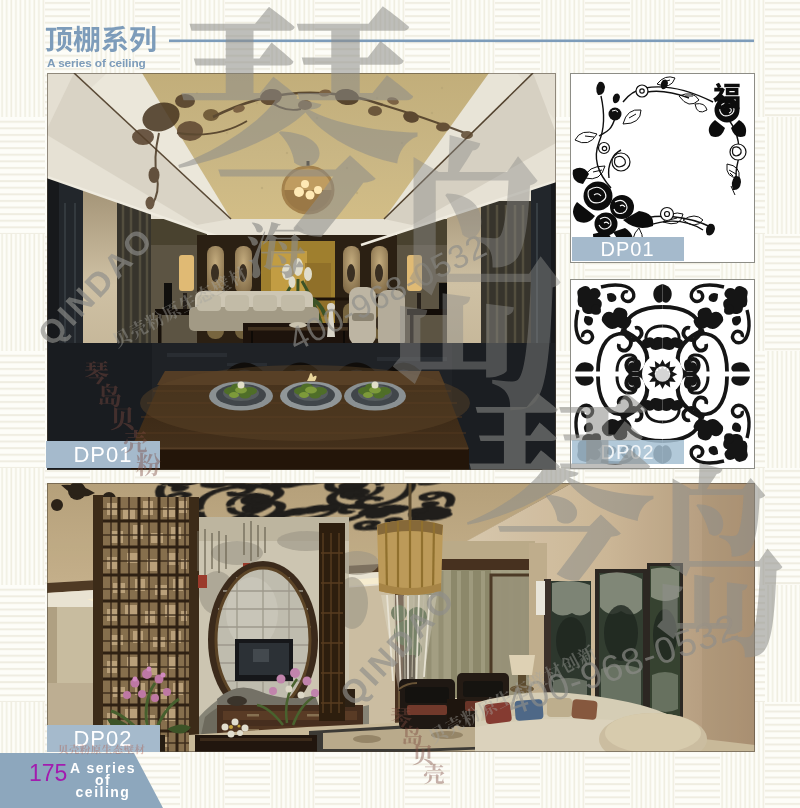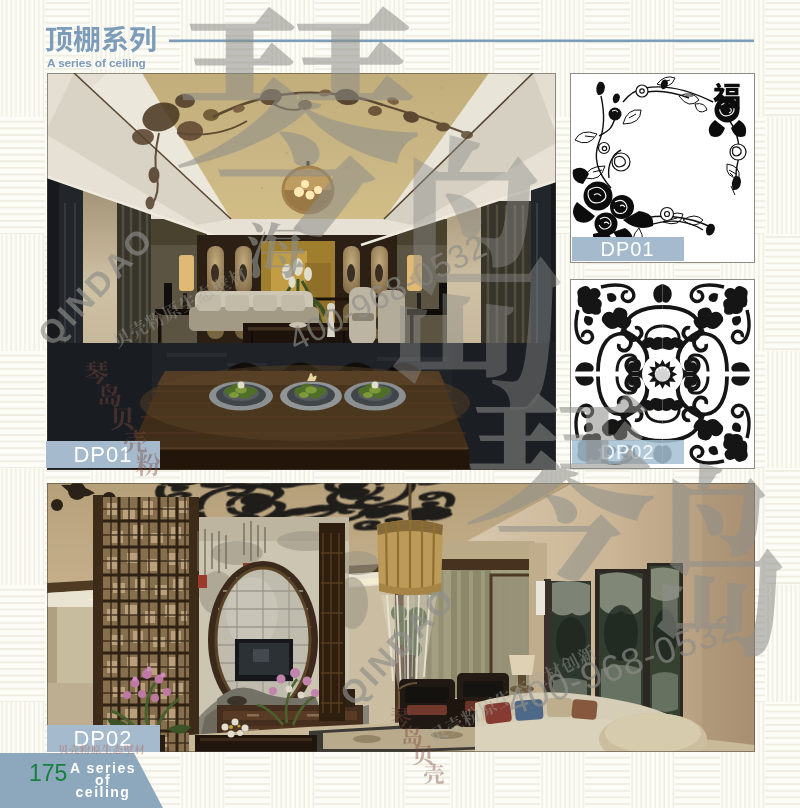--- a/index.html
+++ b/index.html
@@ -897,21 +897,21 @@
 <rect x="471" y="192" width="8" height="13" fill="#5d4c30"></rect>
 <ellipse cx="475" cy="206" rx="12" ry="4" fill="#6b5838"></ellipse>
 <rect width="708" height="269" fill="#463620" opacity="0.05"></rect>
 </svg>
 </div>
 
 <div class="lbl" style="left:46.5px;top:724.5px;width:113px;height:27px">DP02</div>
 
 <div class="abs" style="left:0;top:753px;width:163px;height:55px;background:#8da7bd;clip-path:polygon(0 0,134px 0,163px 55px,0 55px)"></div>
 
-<div class="abs" style="left:29px;top:760px;color:#15803d;font-size:23px;font-family:'Liberation Sans',sans-serif">175</div>
+<div class="abs" style="left:29px;top:760px;color:#a21caf;font-size:23px;font-family:'Liberation Sans',sans-serif">175</div>
 
 <div class="abs" style="left:64px;top:762px;color:#fff;font-size:14px;font-weight:bold;letter-spacing:1.5px;text-align:center;width:78px;line-height:12px">A series of<br>ceiling</div>
 
 <svg class="abs" style="left:0;top:0;pointer-events:none" width="800" height="808" opacity="0.66">
 <path d="M43.5 54.4 42.7 55.0C45.7 57.9 48.5 62.8 48.9 67.2C58.5 74.2 68.0 56.0 43.5 54.4ZM38.8 3.6 33.2 10.5H7.0L7.8 13.4H21.5V24.7H8.7L9.5 27.5H21.5V38.8H3.8L4.6 41.7H41.3C35.3 50.7 18.5 62.2 2.5 68.2L2.9 69.4C22.5 65.6 44.1 55.8 53.4 46.7C60.5 56.3 74.6 64.2 90.1 67.5C90.5 63.2 93.4 58.1 98.2 56.5V54.9C84.2 54.8 64.7 51.3 54.9 45.6C58.3 45.3 59.4 44.7 59.8 43.4L52.7 41.7H93.8C95.2 41.7 96.2 41.2 96.5 40.1C92.5 36.5 86.0 31.5 86.0 31.5L80.2 38.8H75.1V27.2H90.1C91.5 27.2 92.4 26.7 92.7 25.6C89.2 22.2 83.4 17.5 83.4 17.5L78.3 24.3H75.1V13.4H92.1C93.5 13.4 94.6 12.9 94.9 11.8C90.9 8.3 84.3 3.4 84.3 3.4L78.6 10.5H49.9L50.7 13.4H63.7V24.3H51.9L52.7 27.2H63.7V38.8H50.2L50.9 41.3L49.6 40.9C49.9 40.8 50.1 40.5 50.2 40.1C46.6 36.7 40.5 32.1 40.5 32.1L35.2 38.8H32.6V27.5H46.0C47.4 27.5 48.4 27.0 48.6 25.9C45.3 22.8 39.8 18.2 39.8 18.2L35.0 24.7H32.6V13.4H46.3C47.8 13.4 48.8 12.9 49.1 11.8C45.2 8.4 38.8 3.6 38.8 3.6ZM65.4 70.0H18.5L19.4 72.9H64.5C60.2 79.0 53.9 87.5 48.5 94.0C52.8 96.9 56.6 97.6 59.8 97.4C65.2 90.8 72.6 81.0 76.5 75.4C79.0 75.2 80.6 74.7 81.5 73.8L71.2 64.2Z" transform="translate(172,-2) scale(2.5,2.45)" fill="#8e8e8a" opacity="0.85"></path>
       <path d="M36.3 22.6 35.4 23.2C38.9 26.5 43.0 32.0 44.5 36.8C55.3 42.9 62.9 22.9 36.3 22.6ZM48.5 58.3 34.0 57.0V80.5H22.3V65.6C24.8 65.2 25.7 64.3 25.9 62.8L11.6 61.3V79.2C10.2 80.0 8.7 81.2 7.8 82.2L19.4 88.3L23.0 83.3H56.9V86.0H58.7C63.1 86.0 67.8 84.4 67.8 83.6V64.6C70.5 64.2 71.3 63.3 71.5 61.8L56.9 60.6V80.5H44.8V61.1C47.5 60.6 48.3 59.7 48.5 58.3ZM53.8 5.3 37.7 2.4C37.6 6.1 37.2 11.4 36.8 15.2H32.0L18.7 10.0V49.5C17.9 50.3 17.2 51.1 16.6 51.9L28.2 57.8L31.1 53.1H80.4C79.2 73.1 77.3 84.0 74.2 86.4C73.3 87.2 72.4 87.4 70.8 87.4C68.8 87.4 63.5 87.1 60.1 86.8V88.1C63.8 89.0 66.4 89.9 67.9 91.6C69.3 93.1 69.6 94.6 69.6 97.3C75.3 97.2 79.6 97.0 83.0 94.3C88.1 90.1 90.5 79.9 91.9 55.0C94.0 54.7 95.3 54.0 96.1 53.2L85.6 44.2L79.5 50.3H30.4V18.1H68.7C67.8 29.3 66.2 35.7 64.3 37.2C63.6 37.8 62.7 38.0 61.2 38.0C59.3 38.0 54.4 37.7 51.6 37.5V38.8C55.0 39.5 57.4 40.5 58.7 42.0C60.0 43.5 60.3 45.3 60.3 48.1C65.2 48.1 69.2 47.6 72.3 45.6C76.8 42.4 78.8 35.3 80.0 19.8C82.0 19.5 83.2 19.0 84.0 18.2L73.7 9.7L67.9 15.2H42.7C45.1 12.8 48.0 9.9 49.8 7.8C52.0 7.7 53.4 6.9 53.8 5.3Z" transform="translate(378,128) scale(1.9,2.9)" fill="#8e8e8a" opacity="0.68"></path>
       <path d="M53.3 57.5 52.4 58.1C55.3 61.5 58.4 67.2 58.8 71.9C66.9 78.3 75.4 62.6 53.3 57.5ZM54.6 35.6 53.6 36.2C56.3 39.4 59.6 44.8 60.6 49.2C68.4 54.8 76.0 39.9 54.6 35.6ZM8.8 66.8C7.7 66.8 4.4 66.8 4.4 66.8V68.7C6.6 68.9 8.1 69.3 9.5 70.3C11.8 71.8 12.3 81.3 10.4 91.8C11.2 95.6 13.4 97.0 15.7 97.0C20.5 97.0 23.6 93.6 23.8 88.7C24.1 79.7 20.1 76.0 19.9 70.6C19.8 68.0 20.5 64.4 21.3 61.0C22.4 55.5 28.6 32.2 32.1 19.6L30.5 19.2C13.6 60.9 13.6 60.9 11.7 64.7C10.7 66.7 10.3 66.8 8.8 66.8ZM3.3 27.3 2.5 28.0C5.6 31.2 9.1 36.4 10.0 41.3C19.9 48.0 28.9 29.2 3.3 27.3ZM10.4 4.1 9.6 4.7C12.8 8.4 16.6 14.0 17.7 19.3C28.2 26.5 37.5 6.7 10.4 4.1ZM85.6 8.1 79.5 16.3H50.5C51.9 13.8 53.2 11.3 54.3 8.9C56.8 9.2 57.6 8.7 58.0 7.7L42.3 3.2C39.9 16.0 34.2 31.6 27.3 40.5L28.3 41.3C32.0 38.8 35.5 35.7 38.7 32.3C38.1 38.5 37.2 45.8 36.3 52.8H25.2L26.0 55.7H35.9C34.8 63.0 33.7 69.9 32.7 75.0C31.3 75.7 30.0 76.5 29.2 77.3L39.7 83.5L43.6 78.6H72.6C71.9 81.8 71.0 83.8 70.0 84.7C69.1 85.6 68.1 85.9 66.5 85.9C64.5 85.9 59.8 85.6 56.7 85.4V86.8C60.2 87.6 62.7 88.6 64.1 90.3C65.3 91.8 65.5 94.1 65.5 97.0C70.7 97.0 75.1 96.1 78.4 92.7C80.8 90.3 82.5 86.1 83.7 78.6H94.1C95.4 78.6 96.3 78.1 96.6 77.0C93.8 73.6 88.6 68.5 88.6 68.5L84.1 75.7C84.8 70.5 85.3 64.0 85.7 55.7H96.0C97.4 55.7 98.3 55.2 98.6 54.1C95.7 50.5 90.3 45.0 90.3 45.0L85.9 52.3L86.5 34.0C88.7 33.7 90.1 33.0 90.8 32.1L80.8 23.3L74.8 29.4H52.5L44.4 25.5C46.0 23.4 47.4 21.3 48.7 19.2H93.8C95.2 19.2 96.3 18.7 96.5 17.6C92.5 13.7 85.6 8.1 85.6 8.1ZM73.2 75.7H43.4C44.4 70.1 45.6 62.9 46.6 55.7H75.1C74.6 64.4 74.0 71.0 73.2 75.7ZM75.2 52.8H47.1C48.2 45.2 49.1 37.8 49.8 32.2H75.9C75.7 40.0 75.5 46.8 75.2 52.8Z" transform="translate(246,220) scale(0.6,0.6)" fill="#8e8e8a"></path>
       <text x="52" y="348" transform="rotate(-46 52 348)" font-size="33" font-weight="bold" fill="#8e8e8a" letter-spacing="3">QINDAO</text>
       <text x="296" y="352" transform="rotate(-27 296 352)" font-size="33" fill="#8e8e8a" letter-spacing="1">400-968-0532</text>
       <g transform="translate(116,346) rotate(-28)" opacity="0.65">

